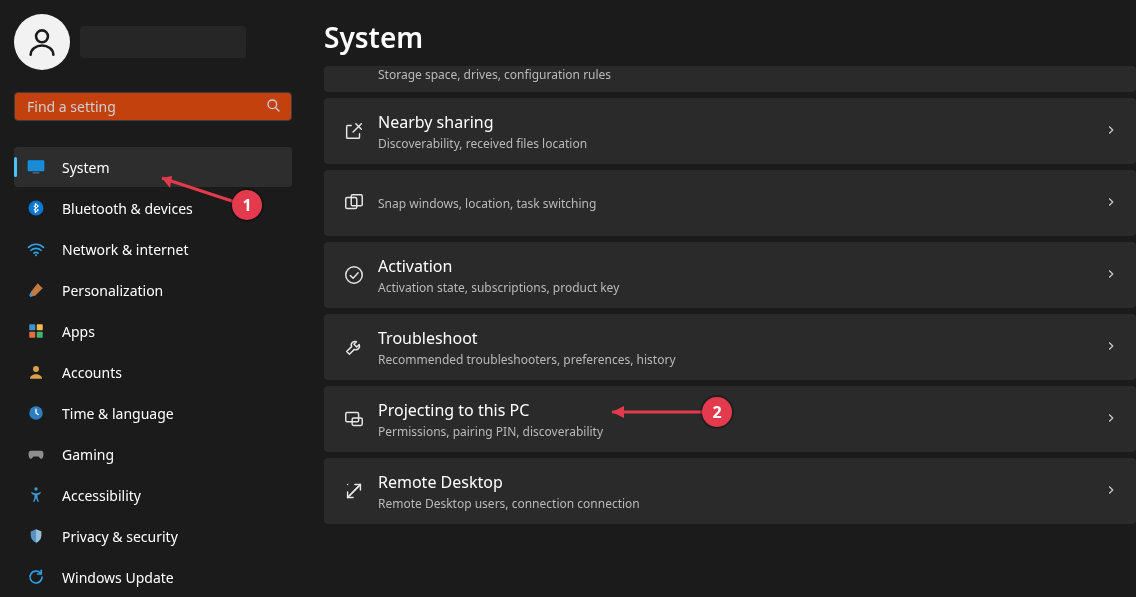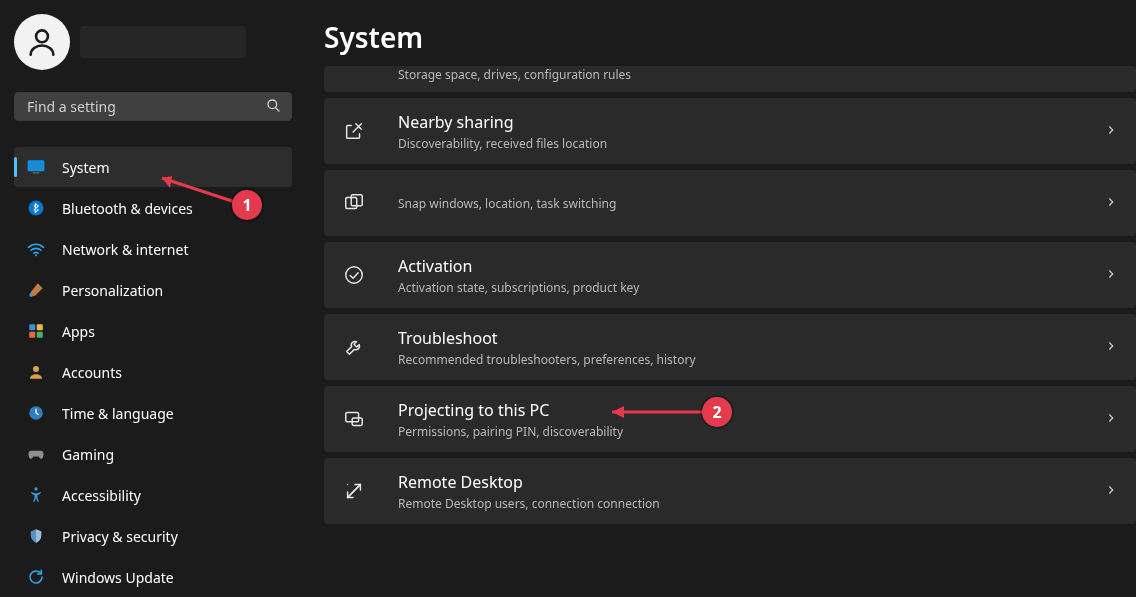--- a/index.html
+++ b/index.html
@@ -16,36 +16,36 @@
   html,body{margin:0;padding:0;background:var(--bg);color:var(--text);width:1136px;height:597px;overflow:hidden;}
   body{display:flex;}
 
   
   .sidebar{width:306px;padding:14px 14px 0 14px;display:flex;flex-direction:column;gap:8px;}
   .user-row{display:flex;align-items:center;gap:10px;}
   .avatar{width:56px;height:56px;border-radius:50%;background:#f2f2f2;display:flex;align-items:center;justify-content:center;flex-shrink:0;}
   .avatar svg{width:34px;height:34px;stroke:#1b1b1b;}
   .user-name-plate{width:166px;height:32px;background:#262626;border-radius:4px;}
 
-  .search-box{position:relative;margin-top:14px;height:36px;background:#404040;border:1px solid #3c3c3c;border-radius:4px;display:flex;align-items:center;padding:0 10px;color:#cfcfcf;}
+  .search-box{position:relative;margin-top:14px;height:36px;background:#c2410c;border:1px solid #3c3c3c;border-radius:4px;display:flex;align-items:center;padding:0 10px;color:#cfcfcf;}
   .search-box input{background:transparent;border:none;outline:none;color:#cfcfcf;font-size:14px;width:100%;}
   .search-box input::placeholder{color:#cfcfcf;}
   .search-icon{position:absolute;right:10px;top:50%;transform:translateY(-50%);}
 
   .nav{margin-top:18px;display:flex;flex-direction:column;gap:1px;}
   .nav-item{position:relative;display:flex;align-items:center;gap:16px;height:40px;padding:0 12px;border-radius:4px;font-size:14px;color:var(--text);cursor:pointer;}
   .nav-item .nav-ic{width:20px;height:20px;display:flex;align-items:center;justify-content:center;flex-shrink:0;}
   .nav-item.active{background:var(--panel-light);}
   .nav-item.active::before{content:"";position:absolute;left:0;top:10px;bottom:10px;width:3px;border-radius:2px;background:var(--accent);}
 
   
   .main{flex:1;padding:0 0 0 18px;display:flex;flex-direction:column;overflow:hidden;}
   .page-title{font-size:28px;font-weight:600;margin:18px 0 4px 0;}
   .tile-list{display:flex;flex-direction:column;gap:6px;margin-top:6px;overflow:hidden;}
-  .tile{background:var(--panel);border-radius:4px;display:flex;align-items:center;padding:0 18px;height:66px;gap:32px;cursor:pointer;position:relative;}
+  .tile{background:var(--panel);border-radius:4px;display:flex;align-items:center;padding:0 18px;height:66px;gap:12px;cursor:pointer;position:relative;}
   .tile.trunc{height:26px;padding-top:0;align-items:flex-start;}
   .tile-icon{width:24px;height:24px;display:flex;align-items:center;justify-content:center;color:#e6e6e6;flex-shrink:0;}
   .tile-text{display:flex;flex-direction:column;gap:2px;flex:1;min-width:0;}
   .tile-title{font-size:16px;color:var(--text);}
   .tile-sub{font-size:12px;color:var(--text-sub);}
   .chevron{color:#cfcfcf;flex-shrink:0;}
 
   
   .marker{position:absolute;width:30px;height:30px;border-radius:50%;background:var(--marker);display:flex;align-items:center;justify-content:center;font-weight:700;color:#fff;font-size:16px;z-index:10;box-shadow:0 0 0 2px rgba(0,0,0,.25);}
   .arrow{position:absolute;z-index:9;}

